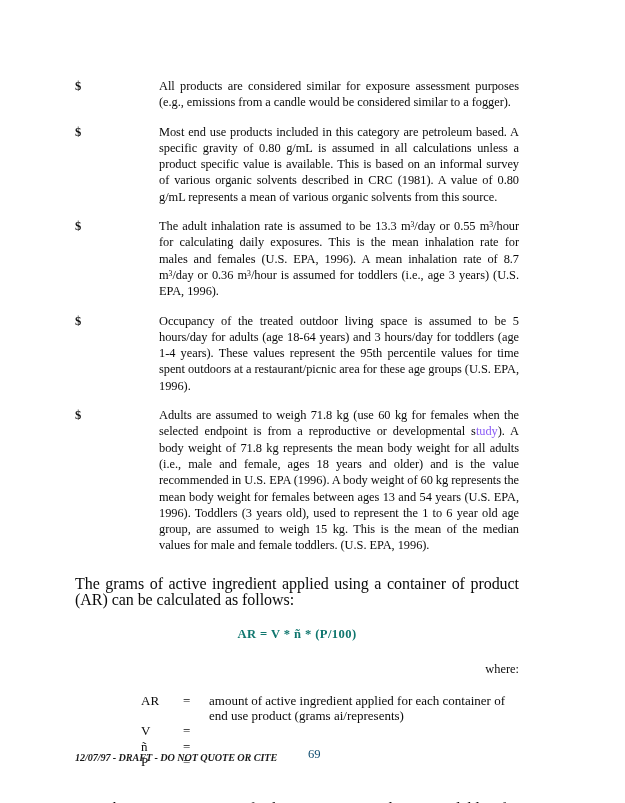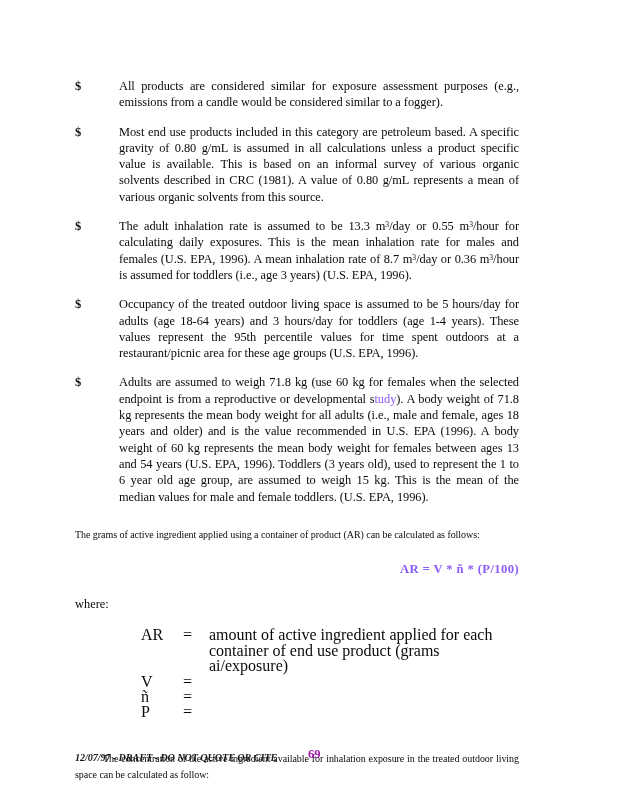--- a/index.html
+++ b/index.html
@@ -45,61 +45,63 @@
     color: #111;
     font-family: "Liberation Serif", "DejaVu Serif", serif;
   }
   .bullet-body {
     flex: 1 1 auto;
     font-size: 12.4px;
     line-height: 16.3px;
     text-align: justify;
     color: #0a0a0a;
     letter-spacing: -0.05px;
+    margin-left: 40px;
   }
 
   
   .para {
-    font-size: 10px;
+    font-size: 16px;
     line-height: 16.3px;
     text-align: justify;
     color: #0a0a0a;
     letter-spacing: -0.05px;
   }
   .para.indented { text-indent: 28px; margin-top: 12px; }
 
   .gap-lg { height: 19px; }
   .gap-md { height: 15px; }
   .gap-sm { height: 9px; }
 
   
   .equation {
-    text-align: right;
+    text-align: center;
     font-size: 12.6px;
     font-weight: bold;
     letter-spacing: 0.4px;
-    color: #8b5cf6;
+    color: #0f766e;
   }
 
   
   .where-label {
     font-size: 12.4px;
     line-height: 16.3px;
     color: #0a0a0a;
+    text-align: right;
   }
 
   
   .defs {
     margin-left: 66px;
     width: 378px;
   }
   .def-row {
     display: flex;
     align-items: flex-start;
-    font-size: 16px;
+    font-size: 13px;
     line-height: 15.4px;
     color: #0a0a0a;
   }
   .def-sym {
     flex: 0 0 42px;
     width: 42px;
   }
   .def-eq {
     flex: 0 0 26px;
     width: 26px;
@@ -124,22 +126,22 @@
     font-weight: bold;
     font-size: 10.2px;
     letter-spacing: -0.1px;
     color: #1a1a1a;
   }
   .footer-page {
     position: absolute;
     left: 233px;
     top: -5px;
     font-size: 12.6px;
-    font-weight: bold;
-    color: #a21caf;
+    font-weight: normal;
+    color: #0c4a6e;
   }
 
   sup {
     font-size: 0.62em;
     vertical-align: 0.45em;
     line-height: 0;
   }
   .faded {
     color: #8b5cf6;
   }
@@ -187,21 +189,21 @@
     <div class="gap-lg"></div>
 
     <div class="where-label">where:</div>
 
     <div class="gap-md"></div>
 
     <div class="defs">
       <div class="def-row">
         <div class="def-sym">AR</div>
         <div class="def-eq">=</div>
-        <div class="def-desc">amount of active ingredient applied for each container of end use product (grams ai/exposure)</div>
+        <div class="def-desc">amount of active ingredient applied for each container of end use product (grams ai/represents)</div>
       </div>
       <div class="def-row">
         <div class="def-sym">V</div>
         <div class="def-eq">=</div>
       </div>
       <div class="def-row">
         <div class="def-sym">ñ</div>
         <div class="def-eq">=</div>
       </div>
       <div class="def-row">

